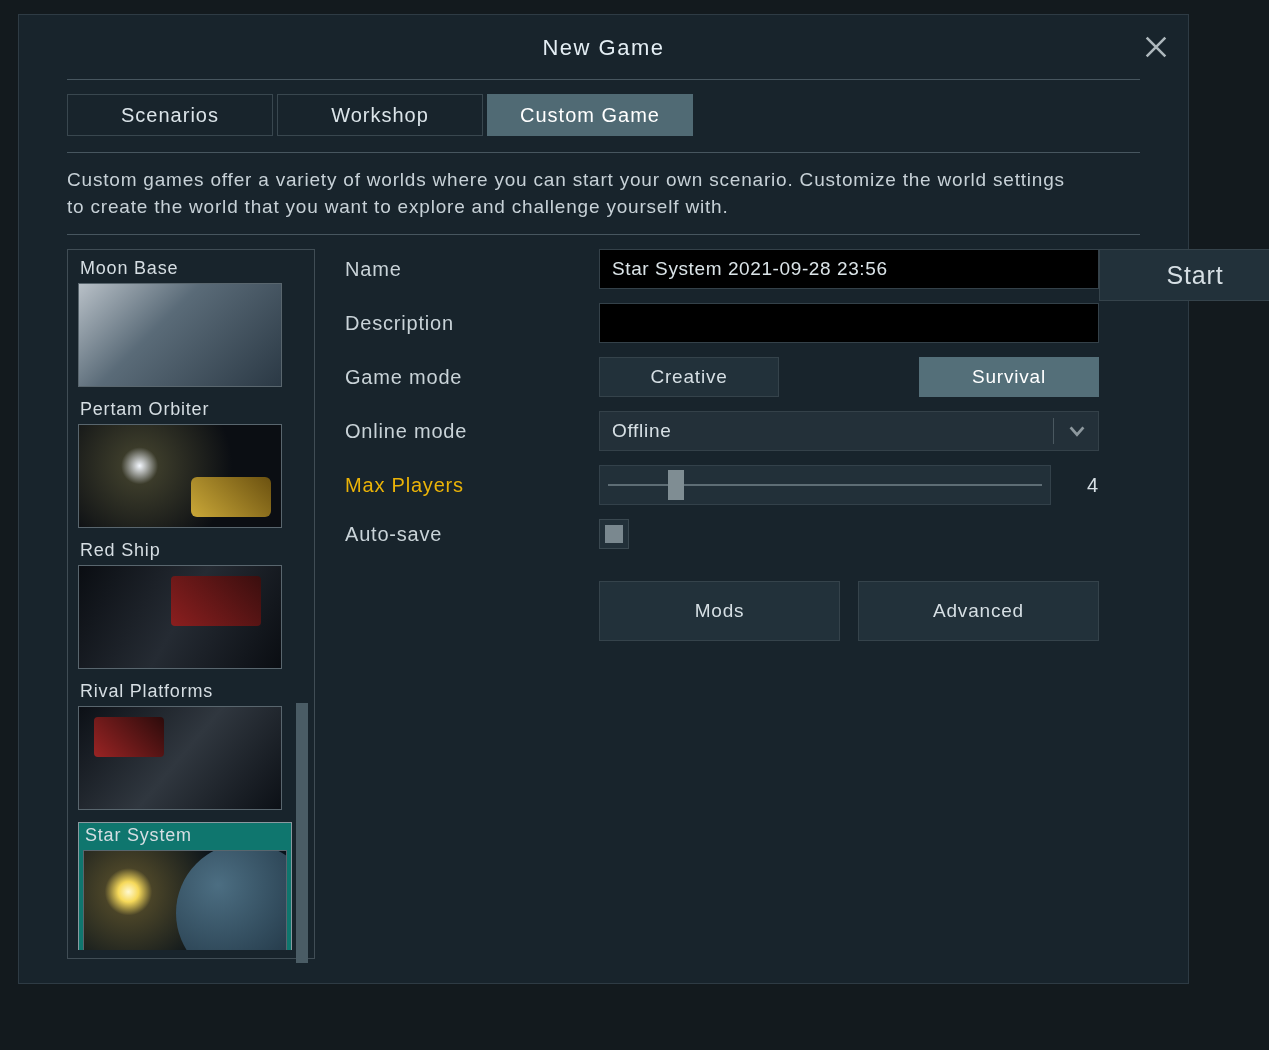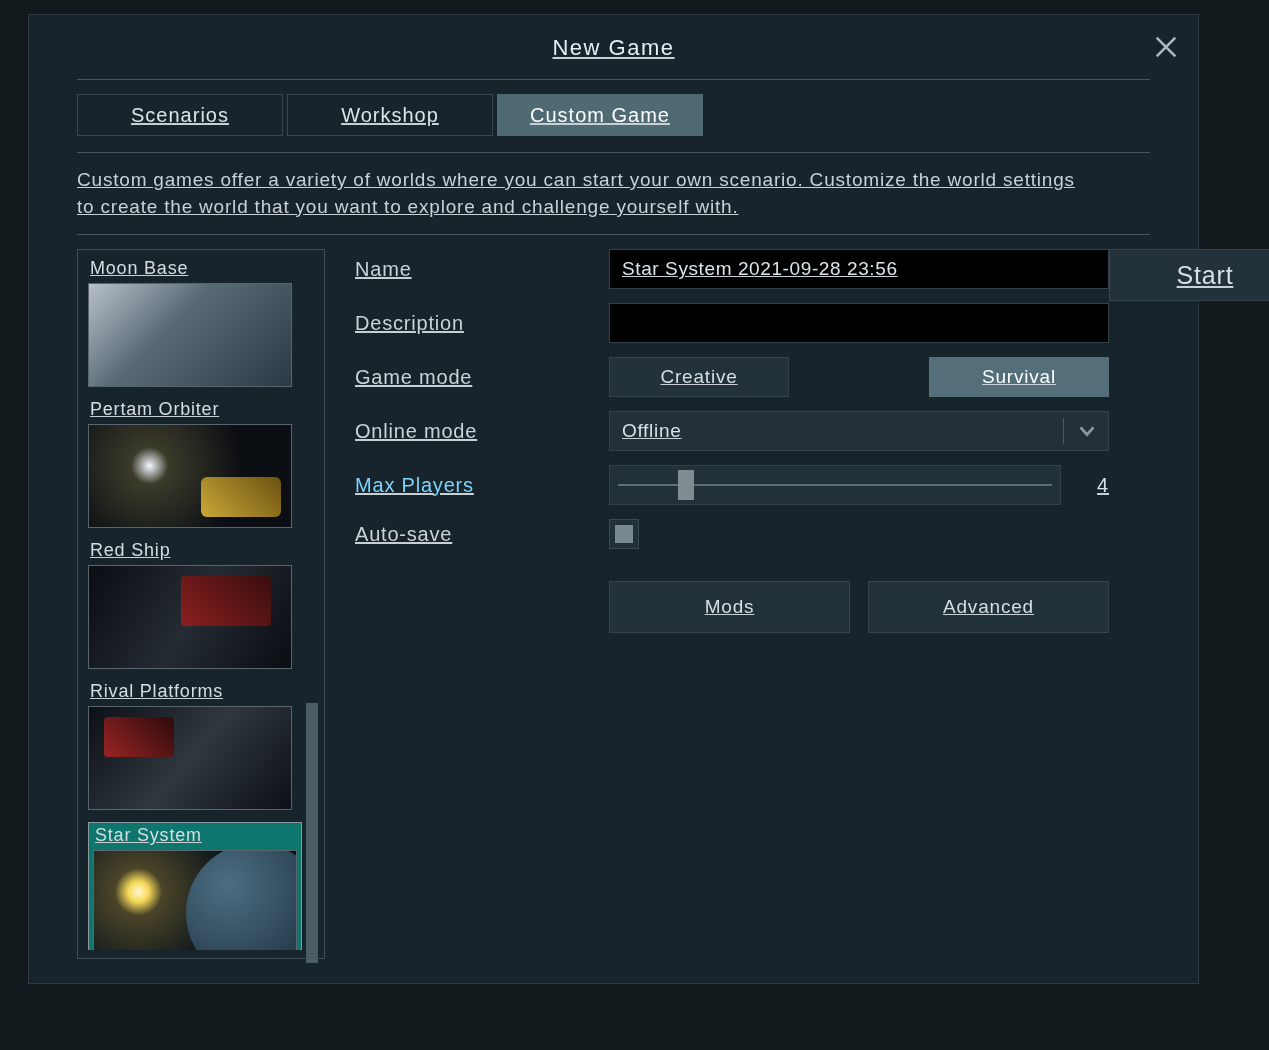--- a/index.html
+++ b/index.html
@@ -7,26 +7,25 @@
     width: 1269px;
     height: 1050px;
     background: #131a1e;
     font-family: "Segoe UI", Arial, sans-serif;
     color: #c8d0d6;
     overflow: hidden;
     letter-spacing: 0.5px;
   }
   .window {
     position: absolute;
-    left: 28px; top: 14px;
+    left: 18px; top: 14px;
     width: 1171px; height: 970px;
     border: 1px solid #2e3b44;
     background: #18242c;
     padding: 20px 48px 30px 48px;
-    text-decoration: underline;
   }
   .close-wrap {
     position: absolute;
     right: 18px; top: 18px;
     width: 28px; height: 28px;
     cursor: pointer;
   }
   .close-wrap svg { width: 28px; height: 28px; }
   .title {
     text-align: center;
@@ -145,21 +144,21 @@
     display: flex;
     align-items: center;
     margin-bottom: 14px;
   }
   .row-label {
     width: 254px;
     font-size: 20px;
     color: #c9d3d8;
     letter-spacing: 0.8px;
   }
-  .row-label.muted { color: #7dd3fc; }
+  .row-label.muted { color: #eab308; }
   .row-control { flex: 1; display: flex; gap: 18px; align-items: center; }
   .text-input {
     flex: 1;
     height: 40px;
     background: #000000;
     border: 1px solid #344149;
     color: #dbe4e8;
     font-size: 19px;
     padding: 0 12px;
     letter-spacing: 0.6px;
@@ -241,21 +240,21 @@
     display: flex;
     align-items: center;
     justify-content: center;
     cursor: pointer;
   }
   .checkbox-inner {
     width: 18px; height: 18px;
     background: #7a888f;
   }
   .action-row { display: flex; gap: 18px; margin-top: 18px; }
-  .action-row .btn { flex: 1; height: 52px; }
+  .action-row .btn { flex: 1; height: 60px; }
   .footer-hr {
     border: none;
     border-top: 1px solid #47565f;
     margin-bottom: 24px;
   }
   .footer {
     display: flex;
     justify-content: flex-end;
   }
 </style>

